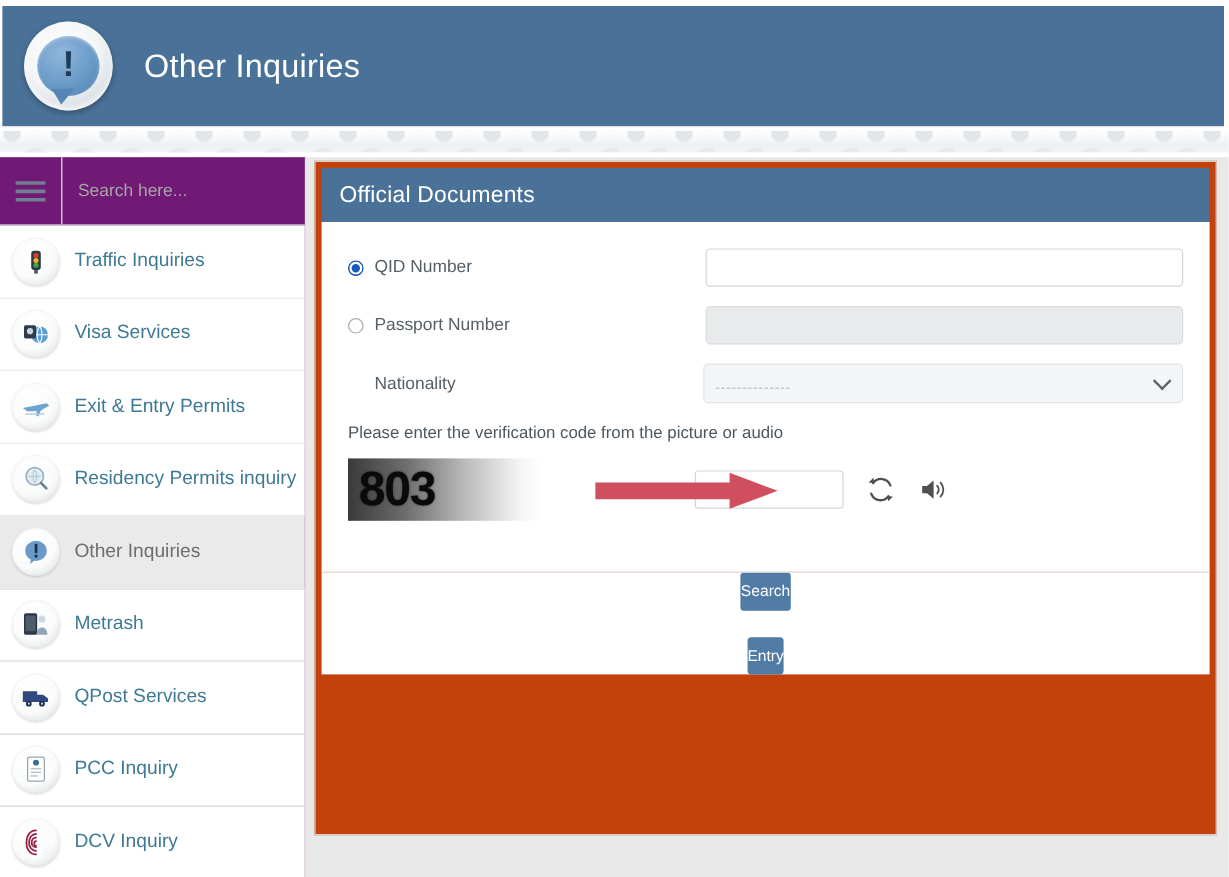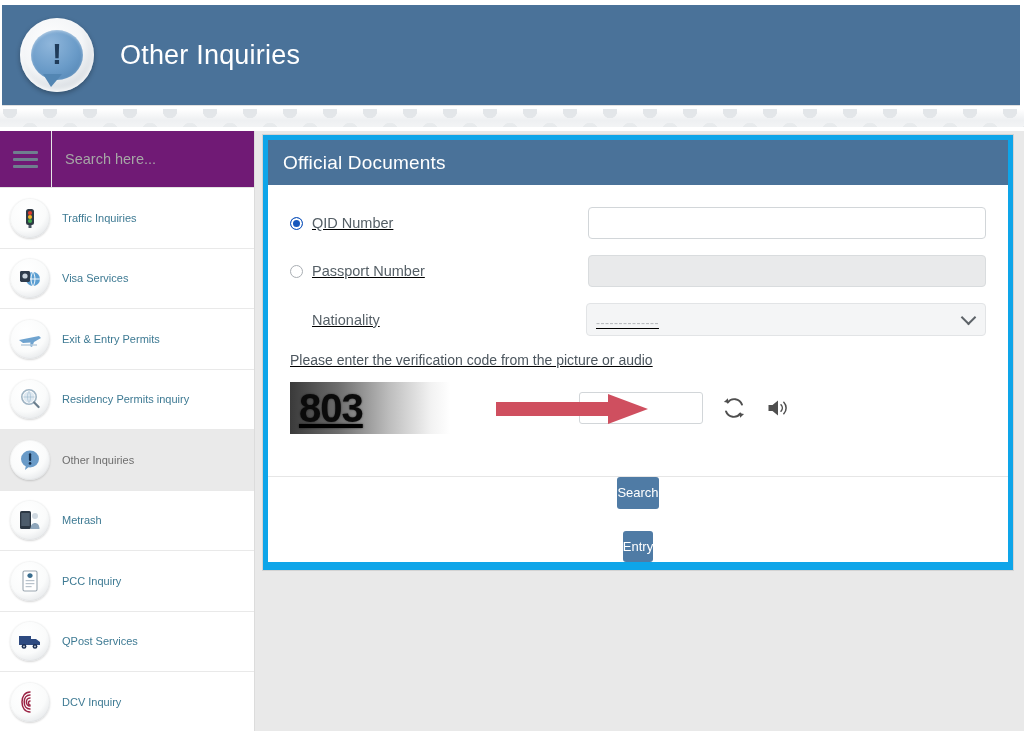--- a/index.html
+++ b/index.html
@@ -154,59 +154,58 @@
     flex: 0 0 auto;
     width: 40px; height: 40px;
     border-radius: 50%;
     background: radial-gradient(circle at 40% 32%, #ffffff 0%, #fafbfb 55%, #e8eaec 78%, #d9dde0 100%);
     box-shadow: 0 1px 2px rgba(0,0,0,0.16), inset 0 0 0 1px rgba(0,0,0,0.03);
     display: flex; align-items: center; justify-content: center;
     overflow: hidden;
   }
   .nav-label {
     margin-left: 12px;
-    font-size: 11px;
+    font-size: 16px;
     color: #3e7a93;
     white-space: nowrap;
   }
   .nav-item.selected .nav-label { color: #6e6e6e; }
 
   
   .main-area {
     position: absolute;
     left: 255px; top: 0;
     width: 769px; height: 600px;
     background: #e9e9e9;
   }
   .panel-outer {
     position: absolute;
     left: 7px; top: 3px;
-    width: 752px; height: 437px;
-    background: #0ea5e9;
+    width: 752px; height: 562px;
+    background: #c2410c;
     border: 1px solid #d3d3d3;
     padding: 5px;
   }
   .panel-head {
     height: 45px;
     background: #4a7299;
     display: flex; align-items: center;
     padding-left: 15px;
   }
   .panel-head-title {
     color: #ffffff;
     font-size: 19px;
     font-weight: 400;
     letter-spacing: 0.2px;
   }
   .panel-body {
     background: #ffffff;
     padding: 22px 22px 16px 22px;
     height: 292px;
     position: relative;
-    text-decoration: underline;
   }
 
   .form-row {
     display: flex;
     align-items: center;
     margin-bottom: 16px;
   }
   .form-label {
     width: 300px;
     display: flex; align-items: center;
@@ -450,41 +449,41 @@
             <circle cx="18" cy="9" r="3" fill="#cfd8e0"></circle>
             <path d="M13.5 22c0-4 2-6 4.5-6s4.5 2 4.5 6z" fill="#8fa6bb"></path>
           </svg>
         </div>
         <div class="nav-label">Metrash</div>
       </div>
 
       <div class="nav-item">
         <div class="nav-icon">
           <svg width="26" height="26" viewBox="0 0 26 26">
+            <path d="M2 8h12v9H2zM14 11h5l4 3v3h-9z" fill="#2e4a80"></path>
+            <circle cx="7" cy="18.4" r="2.4" fill="#1d2f52"></circle>
+            <circle cx="18" cy="18.4" r="2.4" fill="#1d2f52"></circle>
+            <circle cx="7" cy="18.4" r="0.9" fill="#c7d2e2"></circle>
+            <circle cx="18" cy="18.4" r="0.9" fill="#c7d2e2"></circle>
+          </svg>
+        </div>
+        <div class="nav-label">QPost Services</div>
+      </div>
+
+      <div class="nav-item">
+        <div class="nav-icon">
+          <svg width="26" height="26" viewBox="0 0 26 26">
             <rect x="6" y="3" width="14" height="20" rx="1.5" fill="#ffffff" stroke="#9aa6b0" stroke-width="1.1"></rect>
             <path d="M13 5.2c1.6 0 2.6 1.1 2.6 2.4S14.6 10 13 10s-2.6-1.1-2.6-2.4S11.4 5.2 13 5.2z" fill="#3b6e8f"></path>
             <rect x="8.6" y="12" width="8.8" height="1.2" fill="#b9c3cc"></rect>
             <rect x="8.6" y="15" width="8.8" height="1.2" fill="#b9c3cc"></rect>
             <rect x="8.6" y="18" width="6" height="1.2" fill="#b9c3cc"></rect>
           </svg>
         </div>
         <div class="nav-label">PCC Inquiry</div>
-      </div>
-
-      <div class="nav-item">
-        <div class="nav-icon">
-          <svg width="26" height="26" viewBox="0 0 26 26">
-            <path d="M2 8h12v9H2zM14 11h5l4 3v3h-9z" fill="#2e4a80"></path>
-            <circle cx="7" cy="18.4" r="2.4" fill="#1d2f52"></circle>
-            <circle cx="18" cy="18.4" r="2.4" fill="#1d2f52"></circle>
-            <circle cx="7" cy="18.4" r="0.9" fill="#c7d2e2"></circle>
-            <circle cx="18" cy="18.4" r="0.9" fill="#c7d2e2"></circle>
-          </svg>
-        </div>
-        <div class="nav-label">QPost Services</div>
       </div>
 
       <div class="nav-item">
         <div class="nav-icon">
           <svg width="26" height="26" viewBox="0 0 26 26">
             <g fill="none" stroke="#9b2344" stroke-width="1.5" stroke-linecap="round">
               <path d="M13 3c-5 0-8 4.3-8 10s3 10 8 10"></path>
               <path d="M13 6c-3.6 0-5.8 3.2-5.8 7S9.4 20 13 20"></path>
               <path d="M13 9c-2.3 0-3.6 2-3.6 4s1.3 4 3.6 4"></path>
               <path d="M13 12c-1 0-1.5 .9-1.5 2s.5 2 1.5 2"></path>

